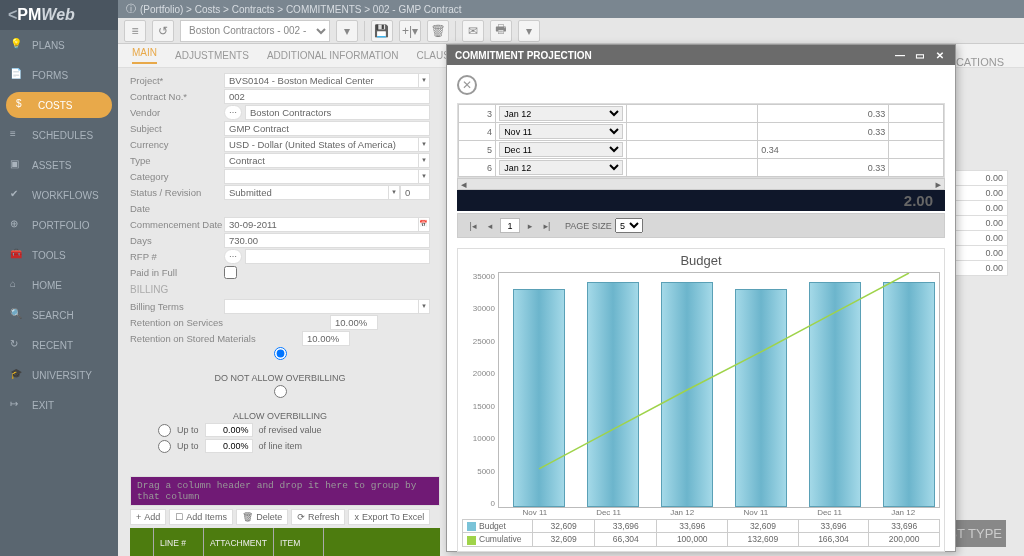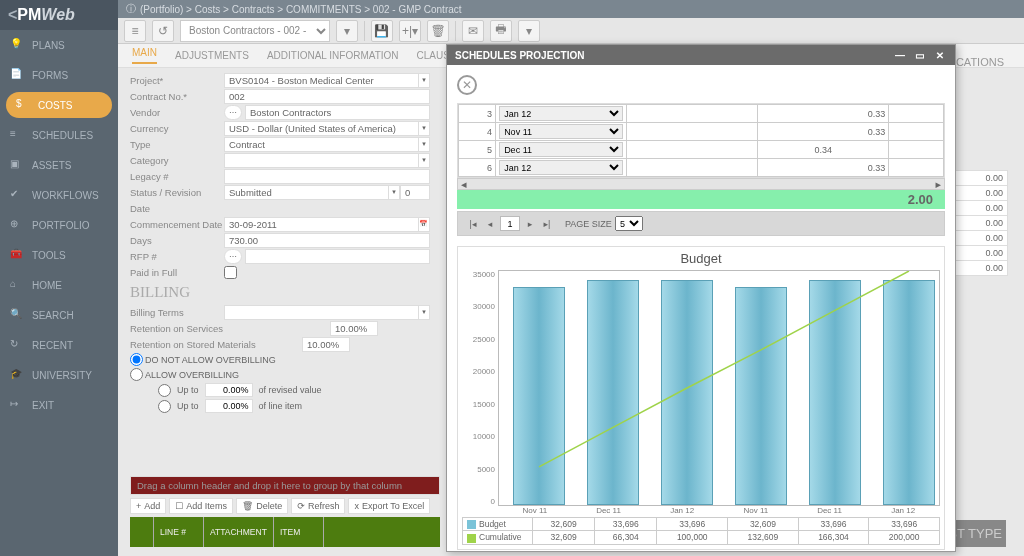--- a/index.html
+++ b/index.html
@@ -28,28 +28,28 @@
 .tab { color: #999; cursor: pointer; }
 .tab.active { color: #e8a94a; border-bottom: 2px solid #e8a94a; padding-bottom: 4px; }
 
 
 .form-area { position: absolute; left: 130px; top: 72px; width: 300px; }
 .field { display: flex; align-items: center; height: 16px; margin-bottom: 0; }
 .field label { width: 94px; font-size: 9.5px; color: #888; }
 .field .value { flex: 1; border: 1px solid #ddd; height: 15px; padding: 0 4px; font-size: 9.5px; display: flex; align-items: center; background: #fff; }
 .field .dd { width: 11px; height: 15px; border: 1px solid #ddd; border-left: none; display: flex; align-items: center; justify-content: center; font-size: 7px; cursor: pointer; background: #fff; }
 .field .ellipsis { width: 18px; height: 15px; border: 1px solid #ddd; display: flex; align-items: center; justify-content: center; cursor: pointer; font-size: 8px; background: #fff; margin-right: 3px; border-radius: 8px; }
-.section-label { font-size: 15px; color: #aaa; margin: 4px 0 3px 0; font-family: Liberation Serif, serif; }
-.radio-row { display: flex; align-items: center; gap: 2px; font-size: 9px; padding: 1px 0; }
+.section-label { font-size: 10px; color: #aaa; margin: 4px 0 3px 0; }
+.radio-row { display: flex; align-items: center; gap: 13px; font-size: 9px; padding: 1px 0; flex-direction: column; }
 .upto-row { display: flex; align-items: center; gap: 6px; font-size: 9px; padding: 1px 0 1px 28px; }
 .upto-input { width: 48px; height: 14px; border: 1px solid #ddd; text-align: right; padding-right: 3px; font-size: 9px; }
 
 
 .grid-area { position: absolute; left: 130px; top: 476px; width: 310px; font-size: 9.5px; }
-.grid-hint { border: 1px solid #ddd; padding: 3px 6px; color: #999; background: #7f1d1d; }
+.grid-hint { border: 1px solid #ddd; padding: 3px 6px; color: #999; background: #701a75; font-family: Liberation Mono, monospace; }
 .grid-toolbar { display: flex; gap: 3px; padding: 3px 0; }
 .grid-btn { border: 1px solid #ddd; padding: 2px 5px; display: flex; align-items: center; gap: 3px; font-size: 9px; cursor: pointer; background: #fff; }
 .grid-head { display: flex; background: #4d7c0f; color: #eee; height: 30px; }
 .grid-head > div { padding: 4px 6px; border-right: 1px solid #aaa; font-size: 8.5px; display:flex; align-items:center; }
 
 
 .right-col { position: absolute; right: 16px; top: 170px; width: 56px; }
 .right-col div { height: 16px; border: 1px solid #ddd; text-align: right; padding-right: 4px; font-size: 9px; line-height: 14px; background: #fff; margin-bottom: -1px; }
 .right-tab { position: absolute; right: 20px; top: 56px; font-size: 11px; color: #999; }
 
@@ -60,21 +60,21 @@
 .modal-head-btns span { cursor: pointer; width: 14px; text-align: center; }
 .modal-body { padding: 10px; }
 .close-circle { width: 20px; height: 20px; border: 2px solid #999; border-radius: 50%; display: flex; align-items: center; justify-content: center; cursor: pointer; color: #999; font-size: 12px; margin-bottom: 8px; }
 
 
 .proj-table { width: 100%; border-collapse: collapse; font-size: 9px; }
 .proj-table td { border: 1px solid #ccc; padding: 1px 3px; height: 18px; }
 .proj-table input { width: 100%; border: none; font-size: 9px; }
 .proj-table select { width: 100%; border: 1px solid #ccc; font-size: 9px; height: 15px; }
 .proj-scroll { overflow-x: auto; border: 1px solid #ddd; }
-.proj-footer { background: #86efac; text-align: right; padding: 2px 12px; font-size: 13px; font-weight: bold; }
+.proj-footer { background: #0f172a; text-align: right; padding: 2px 12px; font-size: 15px; font-weight: bold; }
 .pager { background: #d8d8d8; display: flex; align-items: center; padding: 4px 8px; gap: 3px; font-size: 9px; border: 1px solid #ccc; margin-top: 2px; }
 .pager-btn { width: 14px; height: 14px; display: flex; align-items: center; justify-content: center; cursor: pointer; color: #666; }
 .pager input { width: 20px; height: 15px; text-align: center; font-size: 9px; border: 1px solid #bbb; }
 .pager select { height: 15px; font-size: 9px; }
 
 
 .chart-wrap { margin-top: 10px; border: 1px solid #ddd; padding: 4px; }
 .chart-title { text-align: center; font-size: 13px; color: #555; margin-bottom: 4px; }
 .chart { position: relative; height: 236px; display: flex; }
 .yaxis { width: 36px; display: flex; flex-direction: column; justify-content: space-between; align-items: flex-end; font-size: 8px; color: #888; padding-right: 3px; }
@@ -184,37 +184,37 @@
     <div class="field">
       <label>Contract No.*</label>
       <div class="value">002</div>
     </div>
     <div class="field">
       <label>Vendor</label>
       <span class="ellipsis">⋯</span>
       <div class="value">Boston Contractors</div>
     </div>
     <div class="field">
+      <label>Subject</label>
+      <div class="value">GMP Contract</div>
+    </div>
+    <div class="field">
       <label>Currency</label>
       <div class="value">USD - Dollar (United States of America)</div>
       <span class="dd">▾</span>
     </div>
     <div class="field">
       <label>Type</label>
       <div class="value">Contract</div>
       <span class="dd">▾</span>
     </div>
     <div class="field">
       <label>Category</label>
       <div class="value"></div>
       <span class="dd">▾</span>
-    </div>
-    <div class="field">
-      <label>Legacy #</label>
-      <div class="value"></div>
     </div>
     <div class="field">
       <label>Status / Revision</label>
       <div class="value" style="flex:1">Submitted</div>
       <span class="dd">▾</span>
       <div class="value" style="width:30px;flex:none;text-align:right">0</div>
     </div>
     <div class="field">
       <label>Date</label>
     </div>
@@ -296,21 +296,21 @@
     <div>0.00</div>
     <div>0.00</div>
     <div>0.00</div>
     <div>0.00</div>
     <div>0.00</div>
   </div>
 <div style="position:absolute;right:18px;top:520px;font-size:13px;color:#ccc;background:#888;padding:6px 4px">COST TYPE</div>
 
 <div class="modal">
   <div class="modal-head">
-    <span>SCHEDULES PROJECTION</span>
+    <span>COMMITMENT PROJECTION</span>
     <div class="modal-head-btns">
       <span>—</span>
       <span>▭</span>
       <span>✕</span>
     </div>
   </div>
   <div class="modal-body">
     <div class="close-circle">✕</div>
     <div class="proj-scroll">
       <table class="proj-table">
@@ -326,21 +326,21 @@
               <td style="width:34px;text-align:right">4</td>
               <td style="width:120px"><select><option>Nov 11</option></select></td>
               <td style="width:120px"><input style=""></td>
               <td style="width:120px;text-align:right">0.33</td>
               <td style="width:50px"></td>
             </tr>
             <tr>
               <td style="width:34px;text-align:right">5</td>
               <td style="width:120px"><select><option>Dec 11</option></select></td>
               <td style="width:120px"><input style=""></td>
-              <td style="width:120px;text-align:center">0.34</td>
+              <td style="width:120px;text-align:left">0.34</td>
               <td style="width:50px"></td>
             </tr>
             <tr>
               <td style="width:34px;text-align:right">6</td>
               <td style="width:120px"><select><option>Jan 12</option></select></td>
               <td style="width:120px"><input style=""></td>
               <td style="width:120px;text-align:right">0.33</td>
               <td style="width:50px"></td>
             </tr>
           </tbody>

